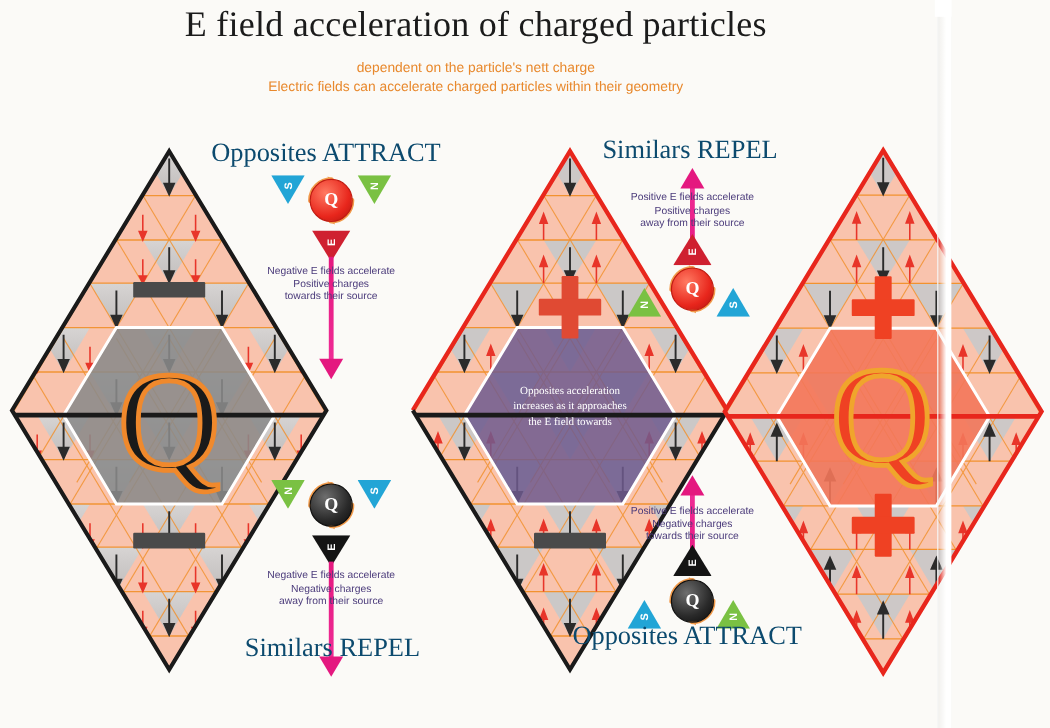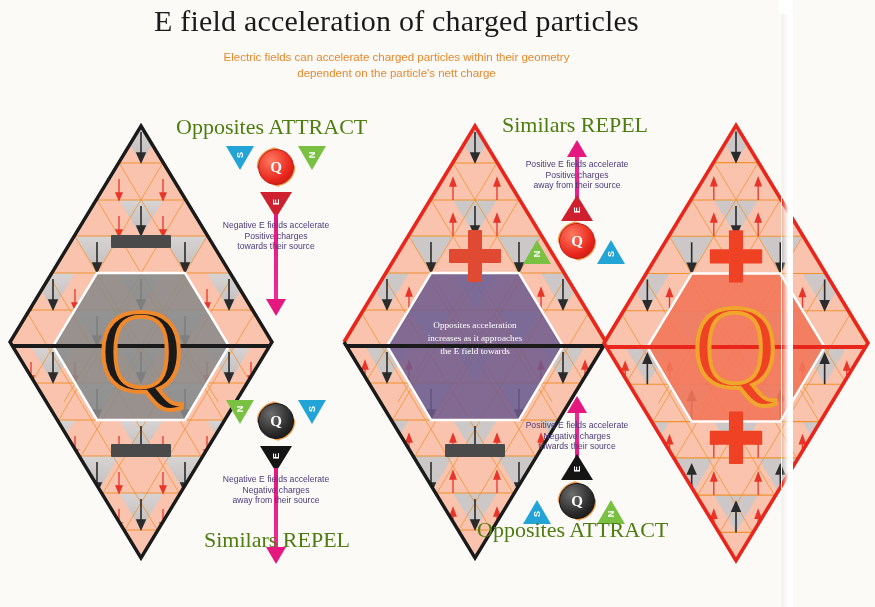--- a/index.html
+++ b/index.html
@@ -37,21 +37,21 @@
   }
   .footer-note {
     position:absolute; left:0; right:0; bottom:8px;
     text-align:center;
     font-size:11.5px; color:#b9b9b5;
   }
 
   .sec-head {
     position:absolute;
     font-family:"Liberation Serif", serif;
-    font-size:22px; color:#4d7c0f; white-space:nowrap;
+    font-size:22px; color:#0c4a6e; white-space:nowrap;
     font-weight:400;
   }
 
   
   .callout { position:absolute; width:180px; }
   .callout .ctext {
     font-size:8.6px; line-height:10.5px; color:#4a3a7a;
     text-align:center; width:180px; position:absolute; left:0;
   }
 
@@ -116,22 +116,22 @@
     width:150px;
   }
 </style>
 </head>
 <body>
 
 <div id="stage">
 
   <div class="title">E field acceleration of charged particles</div>
   <div class="subtitle">
+    <div>dependent on the particle's nett charge</div>
     <div>Electric fields can accelerate charged particles within their geometry</div>
-    <div>dependent on the particle's nett charge</div>
   </div>
 
   <div class="diamond" style="left:6px; top:122px;">
     <svg width="270" height="440" viewBox="0 0 270 440">
       <defs>
         <clipPath id="clipL">
             <polygon points="135,4 266,220 135,436 4,220"></polygon>
           </clipPath>
         <linearGradient id="gryL" x1="0" y1="0" x2="0" y2="1">
           <stop offset="0%" stop-color="#d5d5d5"></stop>

